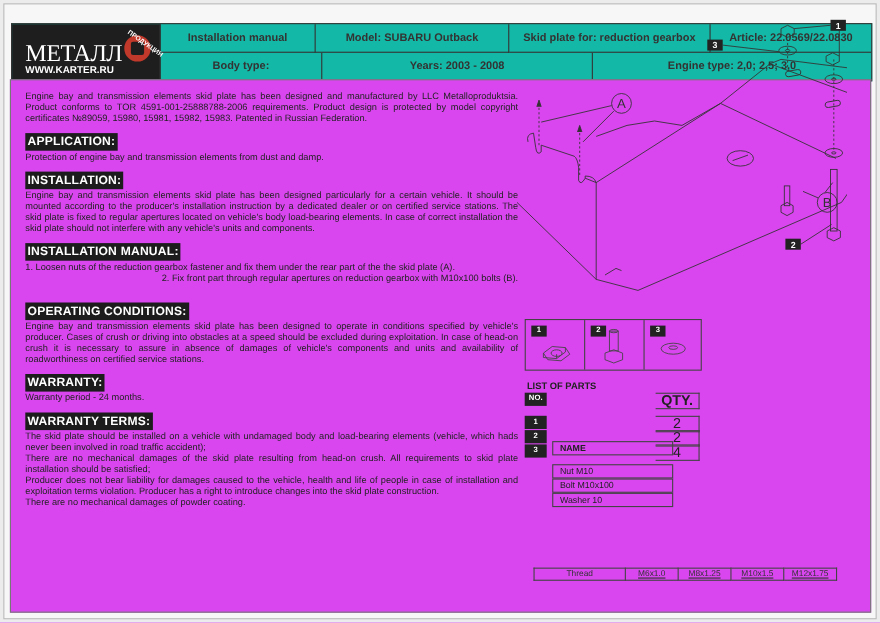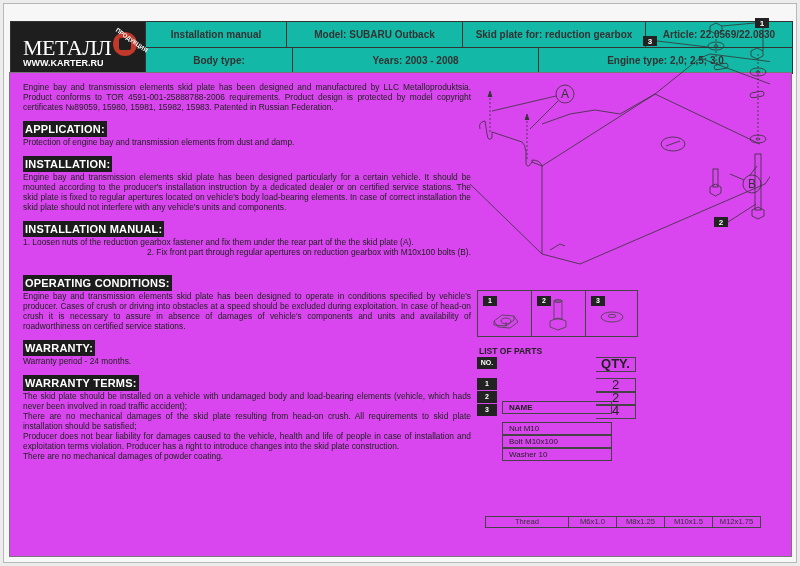--- a/index.html
+++ b/index.html
@@ -36,21 +36,21 @@
   .prow { position:relative; height:13px; margin-bottom:0; }
   .prow .no { position:absolute; left:0; top:0; width:20px; height:12px; background:#222; color:#fff; font-size:7px; font-weight:bold; text-align:center; line-height:12px; }
   .prow .name { position:absolute; left:25px; top:0; width:110px; height:12px; border:1px solid #444; font-size:8px; line-height:12px; padding-left:6px; box-sizing:border-box; height:13px;margin-top:44px; }
   .prow .qty { position:absolute; left:119px; top:0; width:40px; height:15px; border:1px solid #444; border-left:none; box-sizing:border-box; font-size:13px; line-height:12px; text-align:center; }
   .prow.head .name, .prow.head .qty { font-weight:bold; }
   .parts-gap { height:8px; }
   
   .torque { position:absolute; left:485px; top:516px; border-collapse:collapse; font-size:7.6px; color:#333; }
   .torque td { border:1px solid #444; padding:0; height:10px; line-height:10px; text-align:center; }
   .torque td.lbl { width:82px; }
-  .torque td.val { width:47px; }
+  .torque td.val { width:47px;text-decoration:underline; }
 </style>
 </head>
 <body>
 
 <div class="outer-frame"></div>
 
 <div class="header">
   <div class="logo">
     <span class="brand">МЕТАЛЛ</span>
     <span class="circle"></span>

